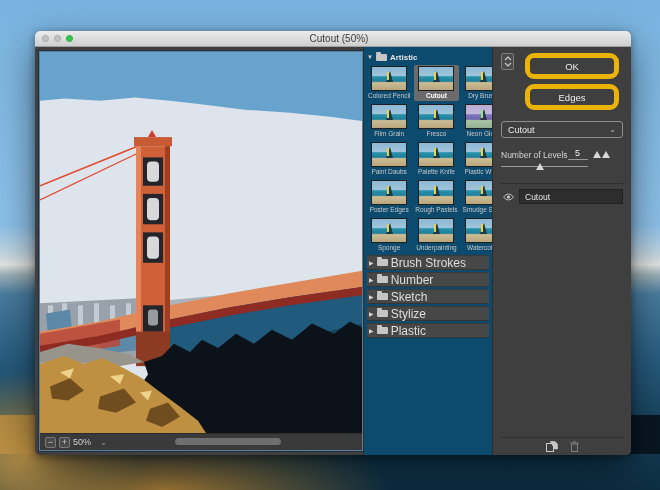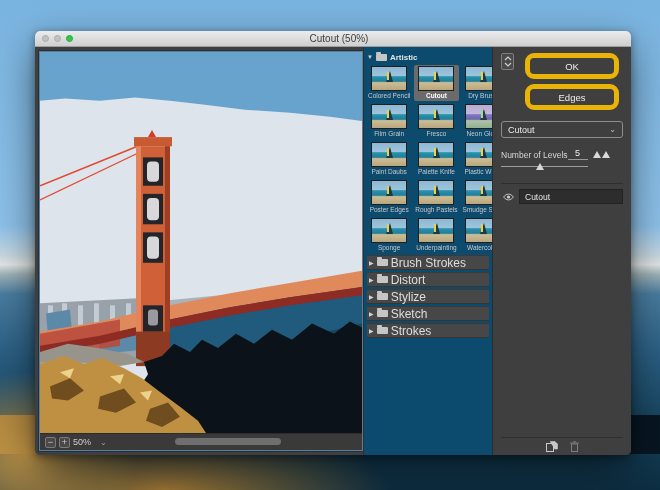--- a/index.html
+++ b/index.html
@@ -241,36 +241,36 @@
         </div>
       </div>
       <div class="cat-row">
         <span class="tri">▶</span>
         <span class="folder"></span>
         <span class="cat-name">Brush Strokes</span>
       </div>
       <div class="cat-row">
         <span class="tri">▶</span>
         <span class="folder"></span>
-        <span class="cat-name">Distort</span>
+        <span class="cat-name">Number</span>
+      </div>
+      <div class="cat-row">
+        <span class="tri">▶</span>
+        <span class="folder"></span>
+        <span class="cat-name">Sketch</span>
       </div>
       <div class="cat-row">
         <span class="tri">▶</span>
         <span class="folder"></span>
         <span class="cat-name">Stylize</span>
       </div>
       <div class="cat-row">
         <span class="tri">▶</span>
         <span class="folder"></span>
-        <span class="cat-name">Sketch</span>
-      </div>
-      <div class="cat-row">
-        <span class="tri">▶</span>
-        <span class="folder"></span>
-        <span class="cat-name">Strokes</span>
+        <span class="cat-name">Plastic</span>
       </div>
     </div>
 
     <div class="settings-pane">
       <div class="top-row">
         <div class="toggle-btn">
           <svg width="8" height="11" viewBox="0 0 8 11">
             <polyline points="1,4 4,1 7,4" fill="none" stroke="#cfcfcf" stroke-width="1.2"></polyline>
             <polyline points="1,7 4,10 7,7" fill="none" stroke="#cfcfcf" stroke-width="1.2"></polyline>
           </svg>

